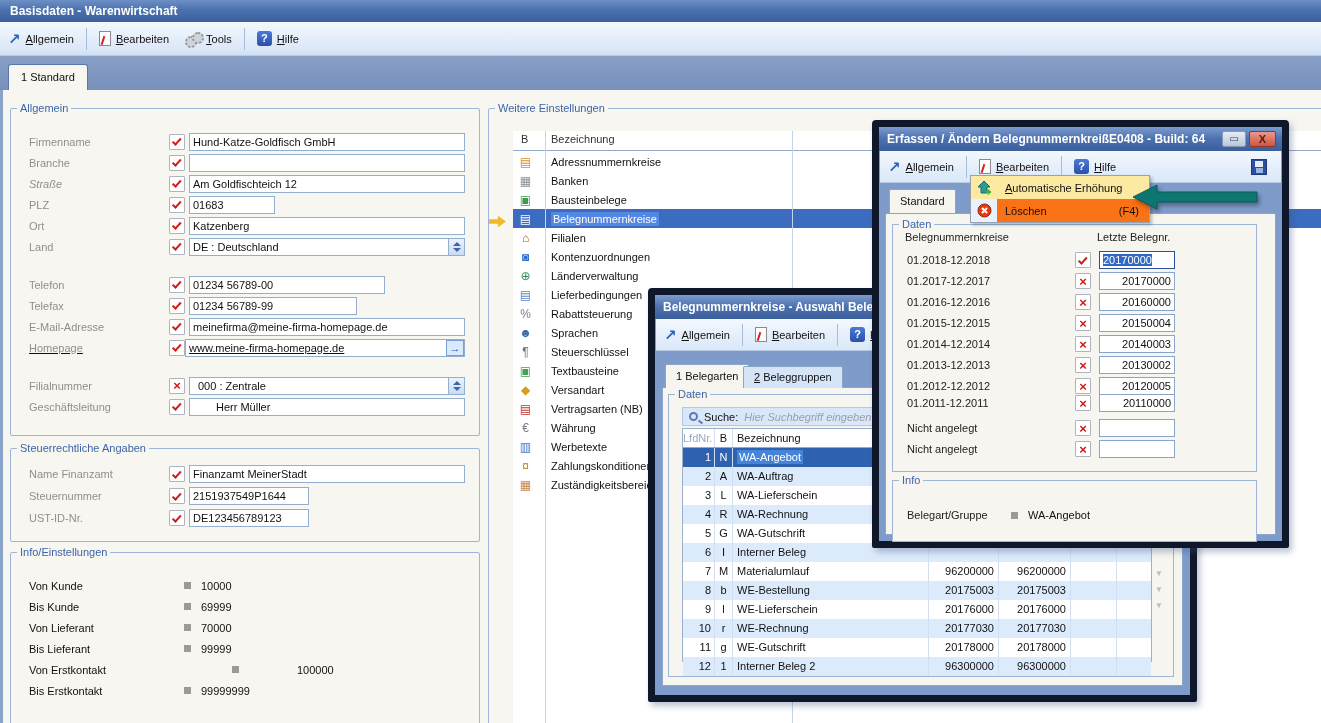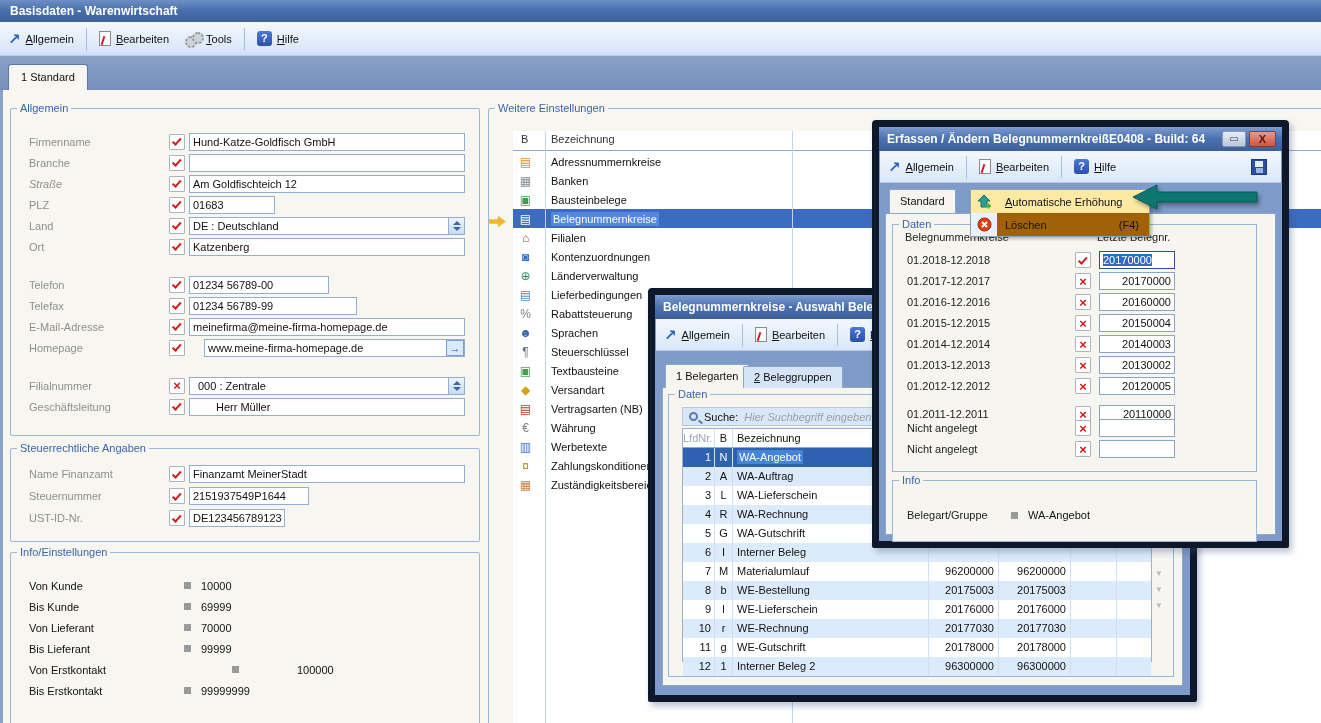--- a/index.html
+++ b/index.html
@@ -141,21 +141,21 @@
   .ew-row .flabel { width:150px; color:#222; }
   .ew-row .ckicon { position:absolute; left:168px; }
   .ew-input { position:absolute; left:192px; width:76px; height:18px; background:#fff; border:1px solid #8aa5c8;
     line-height:16px; text-align:right; padding:0 3px; }
   .ew-input.focus { border:1px solid #2a4f9c; text-align:left; }
   .ew-input.focus span { background:#316ac5; color:#fff; }
   .ew-inforow { position:absolute; left:14px; top:28px; display:flex; align-items:center; }
   .ew-inforow .flabel { width:104px; color:#222; }
 
   
-  .menu { position:absolute; left:91px; top:62px; width:180px; background:#a16207; border:1px solid #97a2b1;
+  .menu { position:absolute; left:91px; top:48px; width:180px; background:#f97316; border:1px solid #97a2b1;
     box-shadow:2px 2px 3px rgba(0,0,0,0.25); z-index:5; }
   .menu-item { height:23px; display:flex; align-items:center; position:relative; }
   .menu-icbox { width:26px; height:23px; background:#e9f1fc; display:flex; align-items:center; justify-content:center; flex:none; }
   .menu-item.hl { background:#fce9a2; }
   .menu-item.hl .menu-icbox { background:#fce9a2; }
   .menu-label { padding-left:8px; }
   .menu-short { position:absolute; right:10px; }
   .big-arrow { position:absolute; left:252px; top:55px; z-index:6; filter:drop-shadow(2px 3px 2px rgba(0,0,0,0.35)); }
 </style>
 </head>
@@ -211,57 +211,57 @@
           <span class="flabel" style="width:140px;font-style:italic;">Straße</span>
           <span class="ckicon ok"></span>
           <div class="inputbox" style="margin-left:4px;flex:1;">Am Goldfischteich 12</div>
         </div>
         <div style="display:flex;align-items:center;height:21px;">
           <span class="flabel" style="width:140px;">PLZ</span>
           <span class="ckicon ok"></span>
           <div class="inputbox" style="margin-left:4px;width:86px;">01683</div>
         </div>
         <div style="display:flex;align-items:center;height:21px;">
+          <span class="flabel" style="width:140px;">Ort</span>
+          <span class="ckicon ok"></span>
+          <div class="inputbox" style="margin-left:4px;flex:1;">Katzenberg</div>
+        </div>
+        <div style="display:flex;align-items:center;height:21px;">
           <span class="flabel" style="width:140px;">Land</span>
           <span class="ckicon ok"></span>
           <div class="inputbox" style="margin-left:4px;flex:1;position:relative;padding-right:18px;">
             <span>DE   : Deutschland</span>
             <span class="spinner">
                 <i class="up"></i>
                 <i class="dn"></i>
               </span>
           </div>
         </div>
-        <div style="display:flex;align-items:center;height:21px;">
-          <span class="flabel" style="width:140px;">Ort</span>
-          <span class="ckicon ok"></span>
-          <div class="inputbox" style="margin-left:4px;flex:1;">Katzenberg</div>
-        </div>
 
         <div style="height:17px;"></div>
 
         <div style="display:flex;align-items:center;height:21px;">
           <span class="flabel" style="width:140px;">Telefon</span>
           <span class="ckicon ok"></span>
-          <div class="inputbox" style="margin-left:4px;width:140px;">01234 56789-00</div>
+          <div class="inputbox" style="margin-left:4px;width:196px;">01234 56789-00</div>
         </div>
         <div style="display:flex;align-items:center;height:21px;">
           <span class="flabel" style="width:140px;">Telefax</span>
           <span class="ckicon ok"></span>
           <div class="inputbox" style="margin-left:4px;width:168px;">01234 56789-99</div>
         </div>
         <div style="display:flex;align-items:center;height:21px;">
           <span class="flabel" style="width:140px;">E-Mail-Adresse</span>
           <span class="ckicon ok"></span>
           <div class="inputbox" style="margin-left:4px;flex:1;">meinefirma@meine-firma-homepage.de</div>
         </div>
-        <div style="display:flex;align-items:center;height:21px;">
+        <div style="display:flex;align-items:center;height:21px;text-decoration:underline;">
           <span class="flabel" style="width:140px;">Homepage</span>
           <span class="ckicon ok"></span>
-          <div class="inputbox" style="margin-left:19px;flex:1;position:relative;padding-right:12px;">
+          <div class="inputbox" style="margin-left:0;flex:1;position:relative;padding-right:12px;">
             <span>www.meine-firma-homepage.de</span>
             <span class="gobtn">→</span>
           </div>
         </div>
 
         <div style="height:17px;"></div>
 
         <div style="display:flex;align-items:center;height:21px;">
           <span class="flabel" style="width:140px;">Filialnummer</span>
           <span class="ckicon no"></span>
@@ -290,21 +290,21 @@
           <div class="inputbox" style="margin-left:4px;flex:1;">Finanzamt MeinerStadt</div>
         </div>
         <div style="display:flex;align-items:center;height:22px;">
           <span class="flabel" style="width:140px;">Steuernummer</span>
           <span class="ckicon ok"></span>
           <div class="inputbox" style="margin-left:4px;width:120px;">2151937549P1644</div>
         </div>
         <div style="display:flex;align-items:center;height:22px;">
           <span class="flabel" style="width:140px;">UST-ID-Nr.</span>
           <span class="ckicon ok"></span>
-          <div class="inputbox" style="margin-left:4px;width:96px;">DE123456789123</div>
+          <div class="inputbox" style="margin-left:4px;width:120px;">DE123456789123</div>
         </div>
       </div>
     </div>
 
     <div class="fieldset" style="left:10px;top:462px;width:470px;height:200px;">
       <span class="legend">Info/Einstellungen</span>
       <div style="position:absolute;left:18px;top:22px;right:14px;">
         <div style="display:flex;align-items:center;height:21px;">
           <span style="width:155px;">Von Kunde</span>
           <span class="bullet"></span>
@@ -654,21 +654,21 @@
         <div class="ew-row" style="top:131px;">
           <span class="flabel">01.2013-12.2013</span>
           <span class="ckicon no"></span>
           <div class="ew-input">20130002</div>
         </div>
         <div class="ew-row" style="top:152px;">
           <span class="flabel">01.2012-12.2012</span>
           <span class="ckicon no"></span>
           <div class="ew-input">20120005</div>
         </div>
-        <div class="ew-row" style="top:180px;">
+        <div class="ew-row" style="top:169px;">
           <span class="flabel">01.2011-12.2011</span>
           <span class="ckicon no"></span>
           <div class="ew-input">20110000</div>
         </div>
         <div class="ew-row" style="top:194px;">
           <span class="flabel">Nicht angelegt</span>
           <span class="ckicon no"></span>
           <div class="ew-input"></div>
         </div>
         <div class="ew-row" style="top:215px;">

